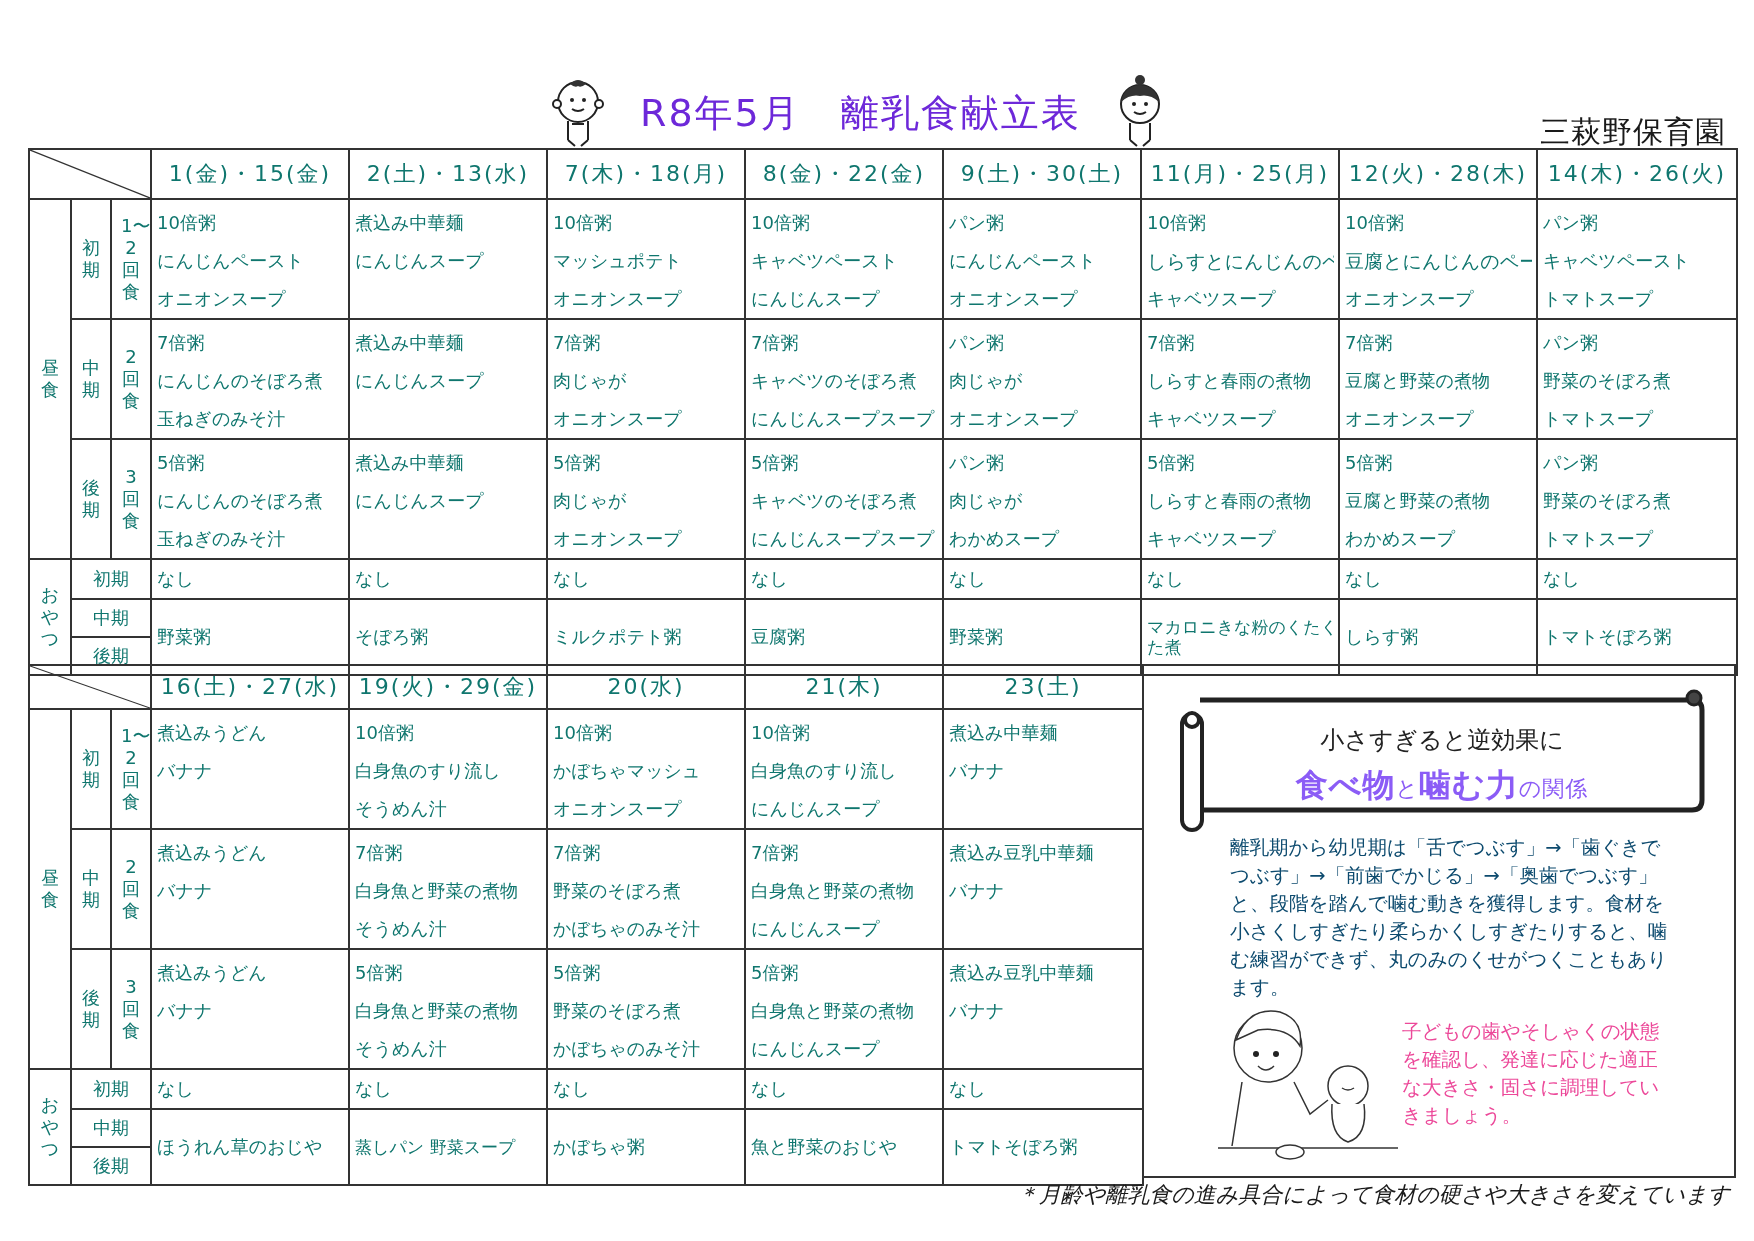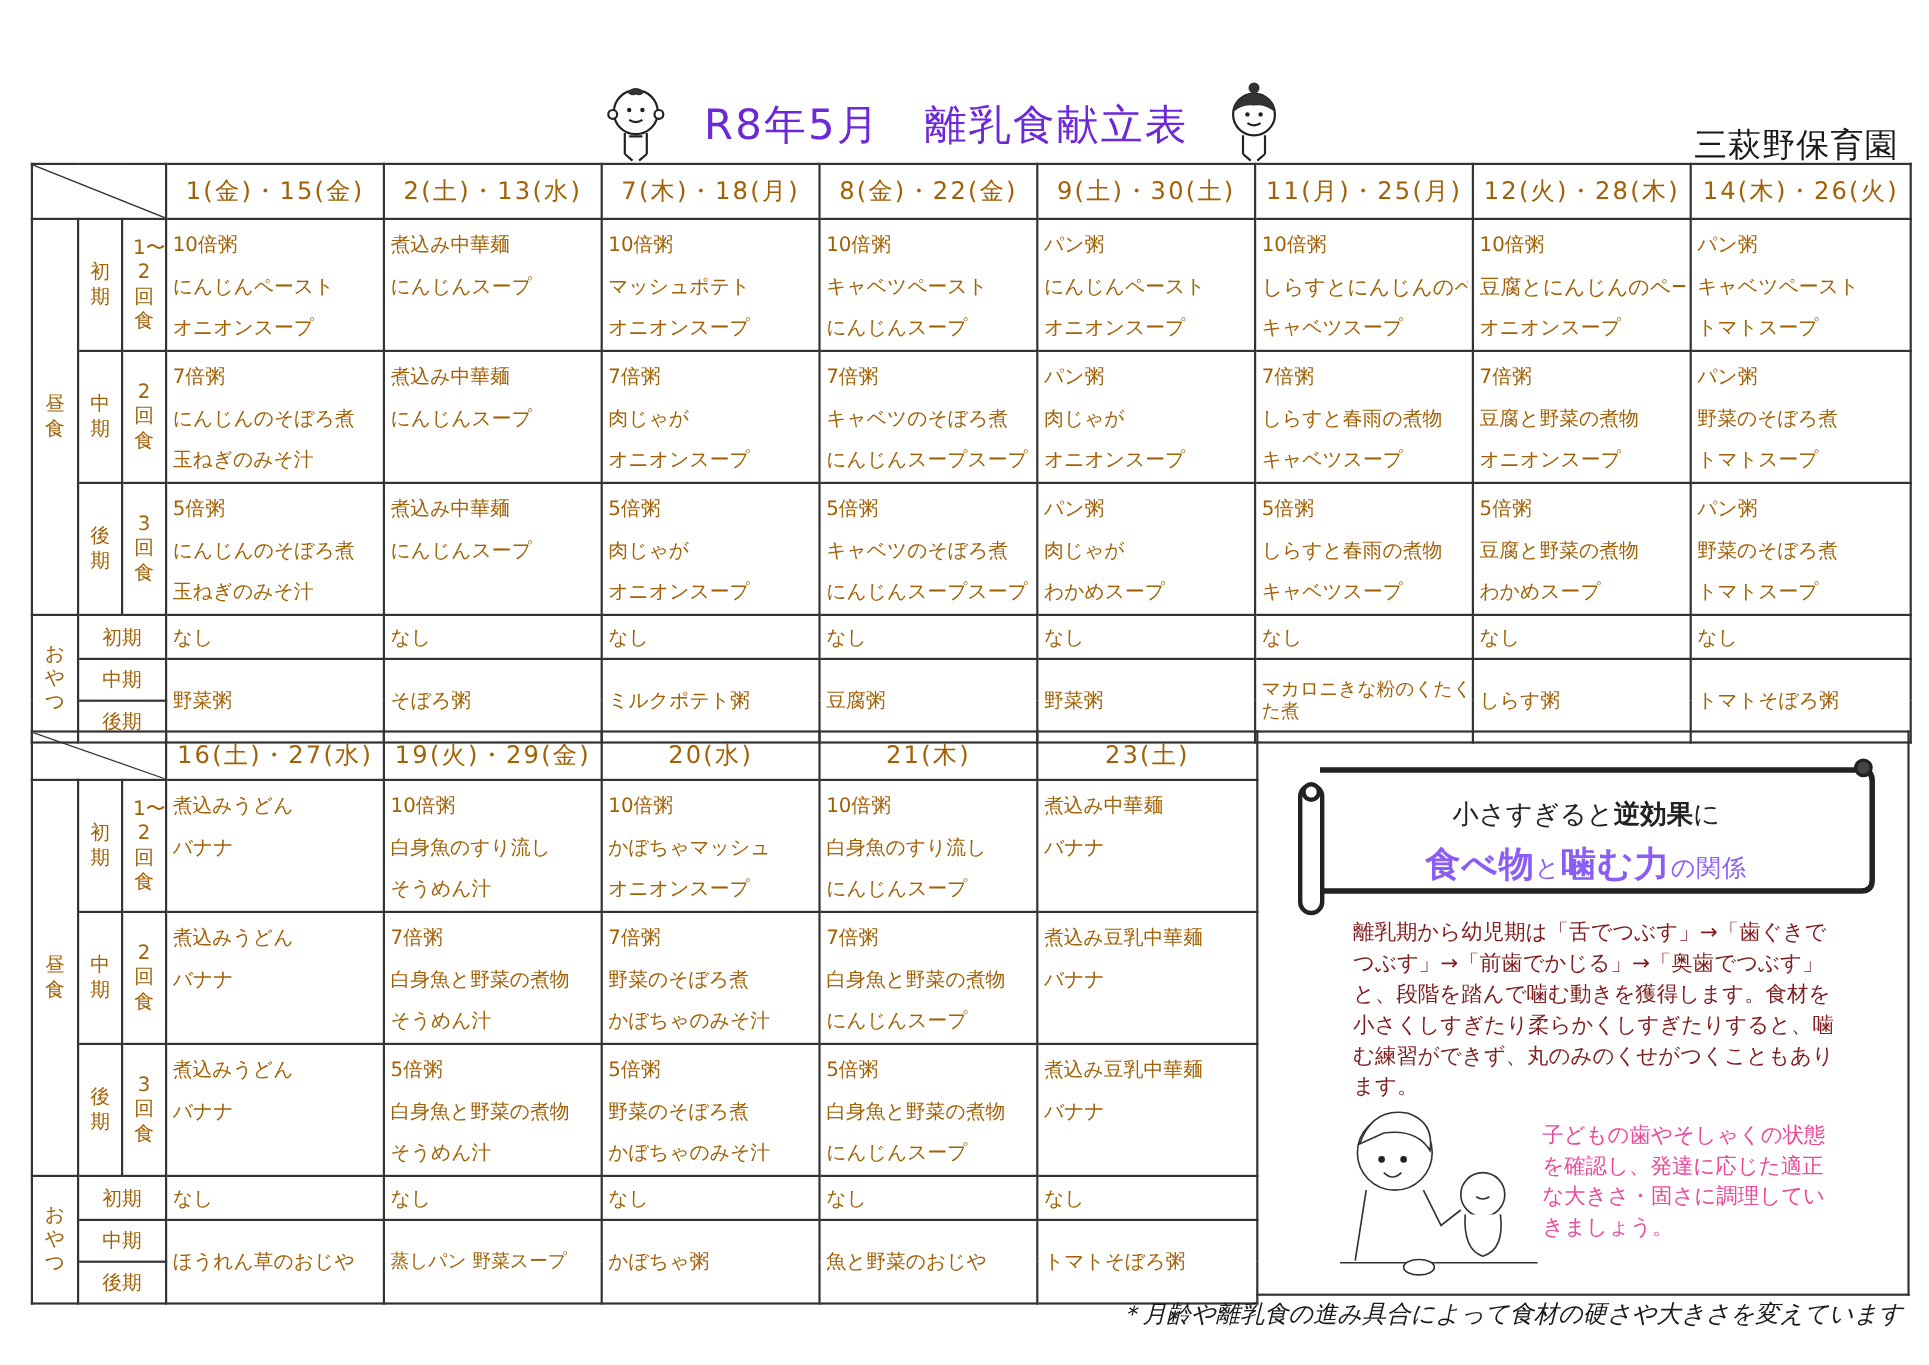--- a/index.html
+++ b/index.html
@@ -7,21 +7,21 @@
   body { font-family: "DejaVu Sans", "Liberation Sans", sans-serif; color: #222; position: relative; }
 
   .title-area { position: absolute; left: 0; top: 70px; width: 1754px; height: 80px; }
   .title { position: absolute; left: 640px; top: 18px; font-size: 38px; letter-spacing: 2px; color: #6d28d9; white-space: nowrap; }
   .title .gap { display: inline-block; width: 40px; }
   .baby { position: absolute; top: 4px; }
   .baby.left { left: 548px; }
   .baby.right { left: 1110px; }
   .school { position: absolute; right: 28px; top: 42px; font-size: 30px; color: #1a1a1a; letter-spacing: 1px; }
 
-  table.menu { position: absolute; border-collapse: collapse; table-layout: fixed; font-size: 18px; color: #a16207; }
+  table.menu { position: absolute; border-collapse: collapse; table-layout: fixed; font-size: 18px; color: #0f766e; }
   table.menu td { border: 2px solid #333; vertical-align: top; }
   .top-table { left: 28px; top: 148px; width: 1708px; }
   .bot-table { left: 28px; top: 664px; width: 1114px; padding-left: 28px; }
 
   .hdr td.date { height: 50px; text-align: center; vertical-align: middle; font-size: 22px; letter-spacing: 2px; white-space: nowrap; }
   .corner { position: relative; }
   .corner svg { position: absolute; left: 0; top: 0; width: 100%; height: 100%; }
 
   .vlabel { text-align: center; vertical-align: middle !important; font-size: 18px; line-height: 22px; }
   .vlabel span { display: inline-block; width: 20px; word-break: break-all; }
@@ -29,24 +29,24 @@
 
   .cell { padding: 4px 4px 0 5px; }
   .cell div { height: 38px; line-height: 38px; white-space: nowrap; overflow: hidden; }
   .cell div.small { font-size: 19px; }
   .snack { vertical-align: middle !important; padding-left: 5px; white-space: nowrap; }
   .snack.two { line-height: 20px; font-size: 17px; white-space: normal; }
 
   .info-box { position: absolute; left: 1142px; top: 664px; width: 594px; height: 514px; border: 2px solid #333; border-left: none; }
   .scroll { position: absolute; left: 30px; top: 20px; width: 540px; height: 150px; }
   .scroll-title1 { position: absolute; left: 0; width: 100%; top: 38px; text-align: center; font-size: 24px; color: #222; }
-  .scroll-title1 b { font-weight: bold; margin-top: 22px; }
+  .scroll-title1 b { font-weight: normal; margin-top: 22px; }
   .scroll-title2 { position: absolute; left: 0; width: 100%; top: 78px; text-align: center; font-size: 32px; font-weight: bold; color: #8b5cf6; letter-spacing: 1px; }
   .scroll-title2 .sm { font-size: 22px; font-weight: normal; }
-  .info-text { position: absolute; left: 88px; top: 168px; width: 440px; font-size: 19.5px; line-height: 28px; color: #7f1d1d; }
+  .info-text { position: absolute; left: 88px; top: 168px; width: 440px; font-size: 19.5px; line-height: 28px; color: #0c4a6e; }
   .info-text2 { position: absolute; left: 260px; top: 352px; width: 260px; font-size: 19.5px; line-height: 28px; color: #ec4899; }
   .illust { position: absolute; left: 76px; top: 330px; }
 
   .footnote { position: absolute; right: 24px; top: 1180px; font-size: 22px; color: #1a1a1a; white-space: nowrap; font-style: italic; }
 </style>
 </head>
 <body>
 
 <div class="title-area">
   <svg class="baby left" width="60" height="76" viewBox="0 0 60 76">

